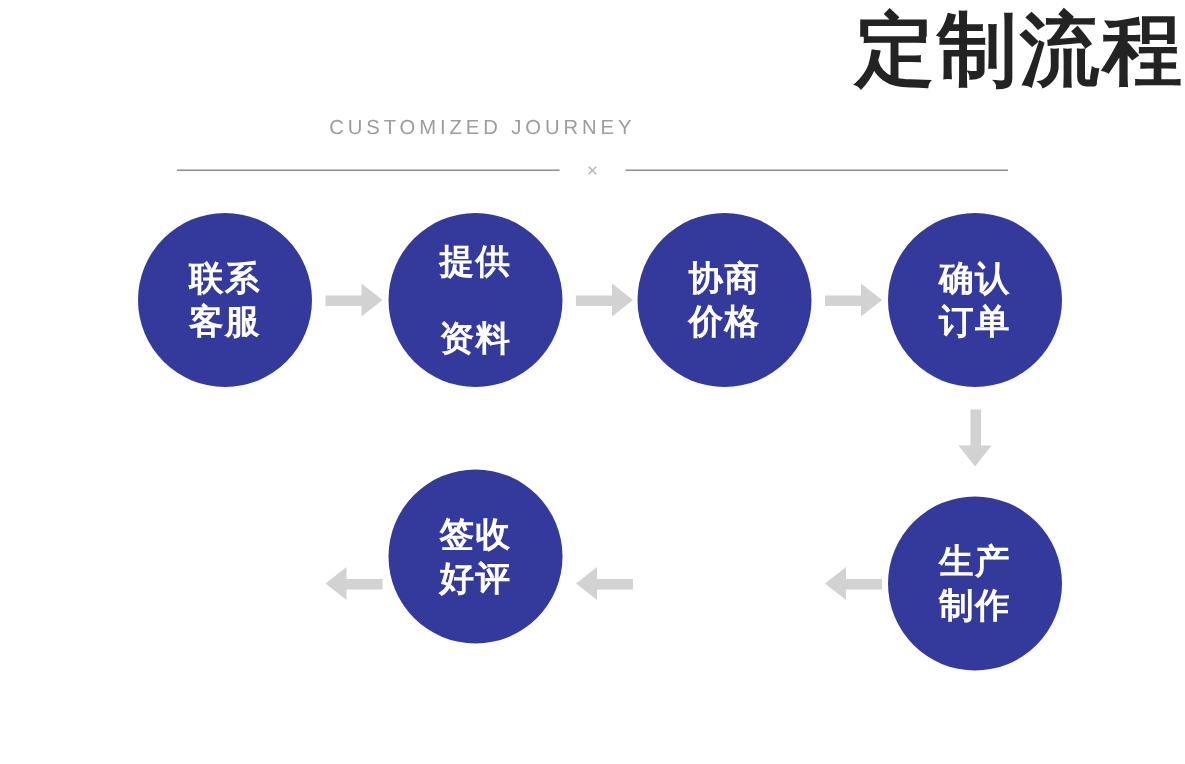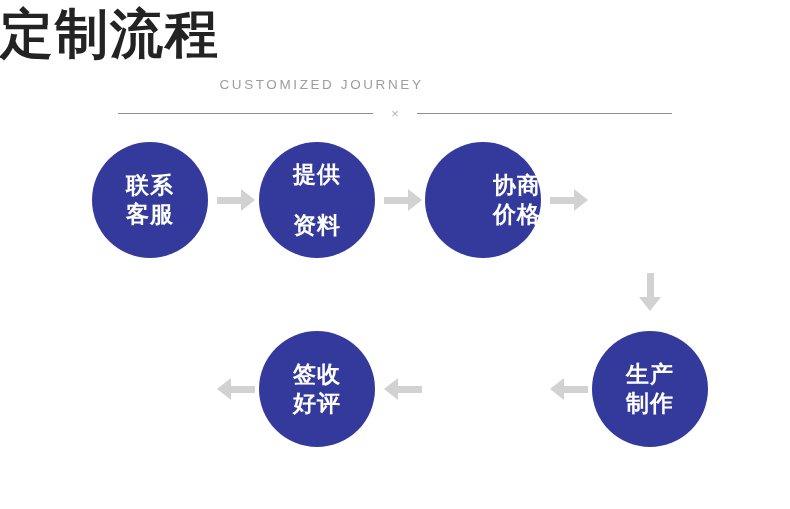--- a/index.html
+++ b/index.html
@@ -29,21 +29,21 @@
     top: 0;
     width: 790px;
     height: 125px;
   }
 
   .page-title {
     position: absolute;
     left: 0;
     top: 2px;
     width: 790px;
-    text-align: left;
+    text-align: right;
     font-size: 53px;
     line-height: 64px;
     font-weight: bold;
     color: #232323;
     letter-spacing: 2px;
     white-space: nowrap;
   }
 
   .page-subtitle {
     position: absolute;
@@ -200,43 +200,47 @@
     <div class="node" style="left:259px; top:17px;gap:22px;">
       <span class="line">提供</span>
       <span class="line">资料</span>
     </div>
 
     <div class="arrow-h right" style="left:384px; top:64px;">
       <div class="shaft"></div>
       <div class="head"></div>
     </div>
 
-    <div class="node" style="left:425px; top:17px;align-items:flex-end;">
+    <div class="node" style="left:425px; top:17px;">
       <span class="line">协商</span>
       <span class="line">价格</span>
     </div>
 
     <div class="arrow-h right" style="left:550px; top:64px;">
       <div class="shaft"></div>
       <div class="head"></div>
     </div>
 
+    <div class="node" style="left:592px; top:17px;">
+      <span class="line">确认</span>
+      <span class="line">订单</span>
+    </div>
 
     <div class="arrow-v" style="left:639px; top:148px;">
       <div class="shaft"></div>
       <div class="head"></div>
     </div>
 
 
     <div class="arrow-h left" style="left:217px; top:253px;">
       <div class="shaft"></div>
       <div class="head"></div>
     </div>
 
-    <div class="node" style="left:259px; top:206px;">
+    <div class="node" style="left:259px; top:188px;">
       <span class="line">签收</span>
       <span class="line">好评</span>
     </div>
 
     <div class="arrow-h left" style="left:384px; top:253px;">
       <div class="shaft"></div>
       <div class="head"></div>
     </div>
 
 

